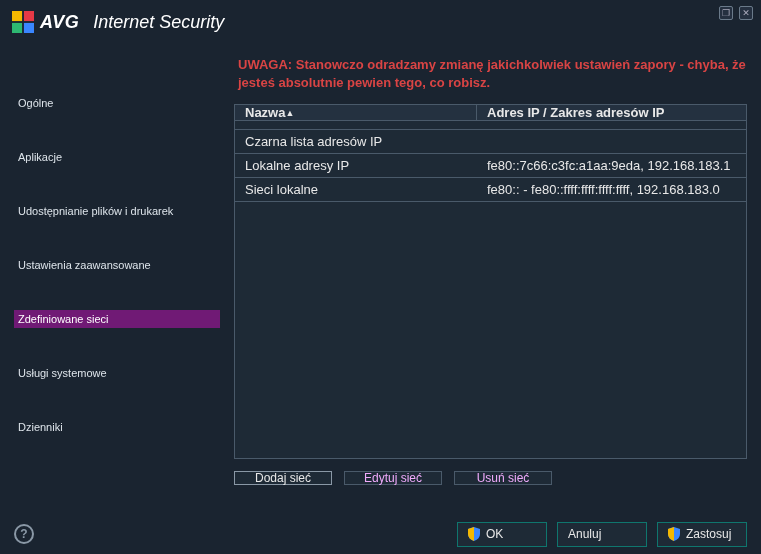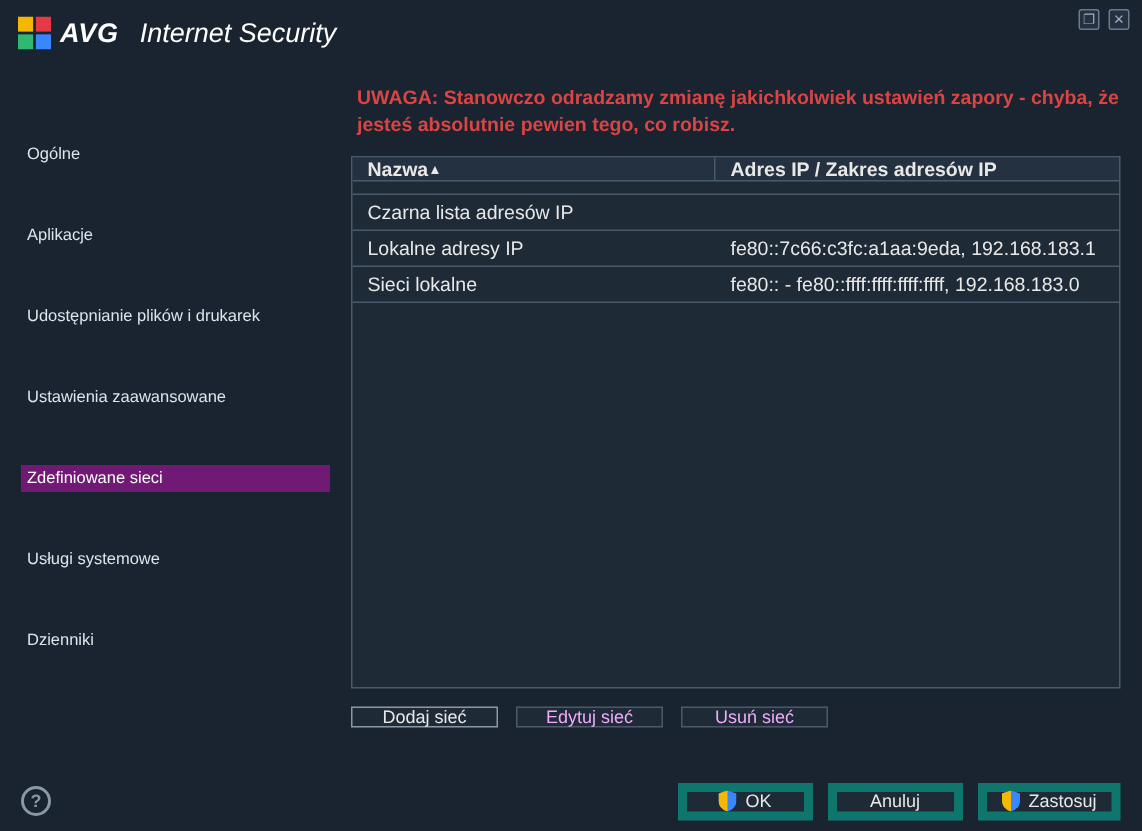--- a/index.html
+++ b/index.html
@@ -163,27 +163,26 @@
     }
     .footer-btns {
       margin-left: auto;
       display: flex;
       gap: 10px;
     }
     .footer-btn {
       min-width: 90px;
       height: 25px;
       background: #1e2a36;
-      border: 6px solid #0f766e;
+      border: 1px solid #0f766e;
       color: #e8e8e8;
       font-size: 12px;
       cursor: pointer;
       display: flex;
       align-items: center;
-      justify-content: center;
       gap: 6px;
       padding: 0 10px;
     }
     .shield-mini {
       width: 12px;
       height: 14px;
       display: inline-block;
     }
   </style>
 </head>

